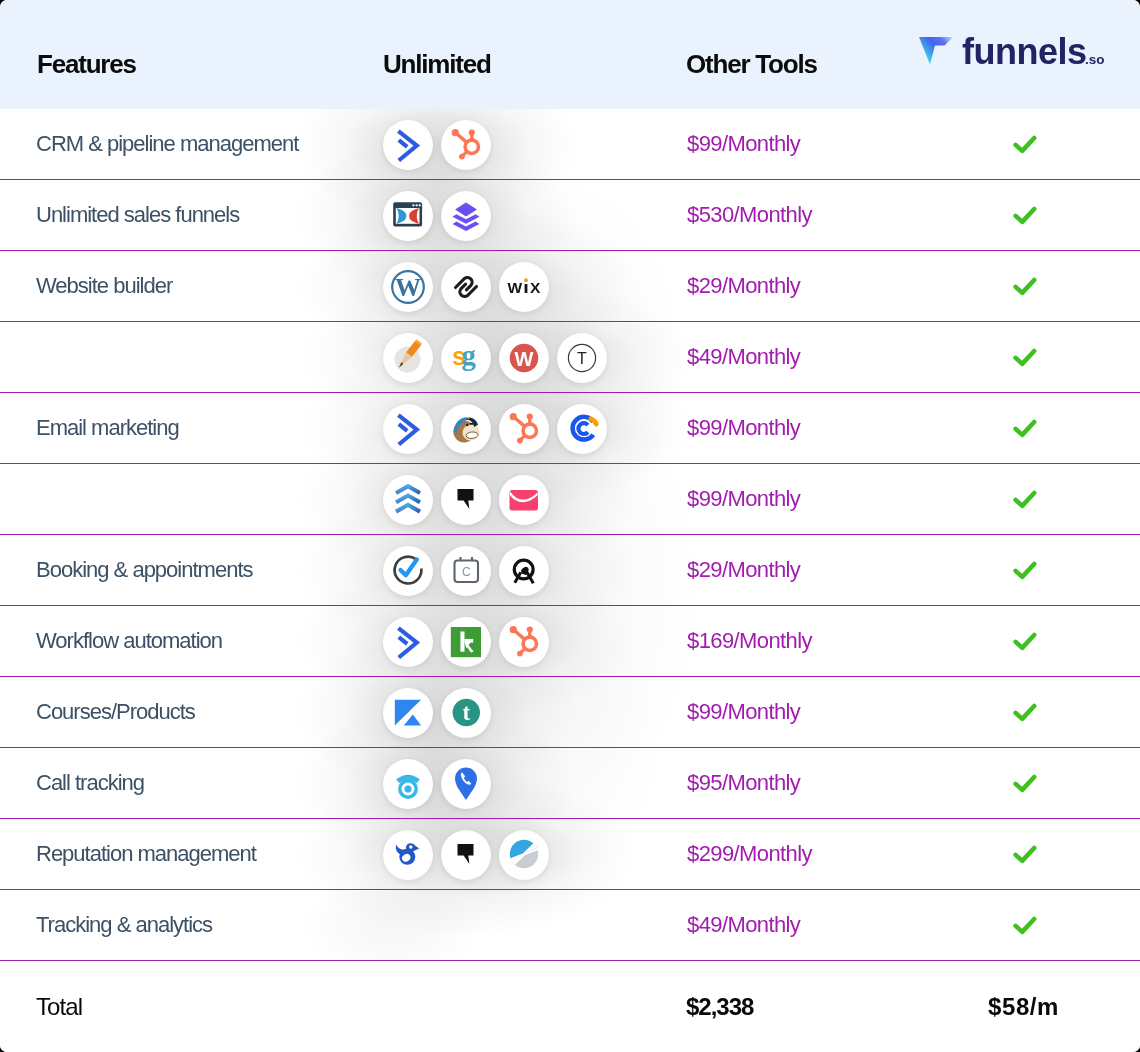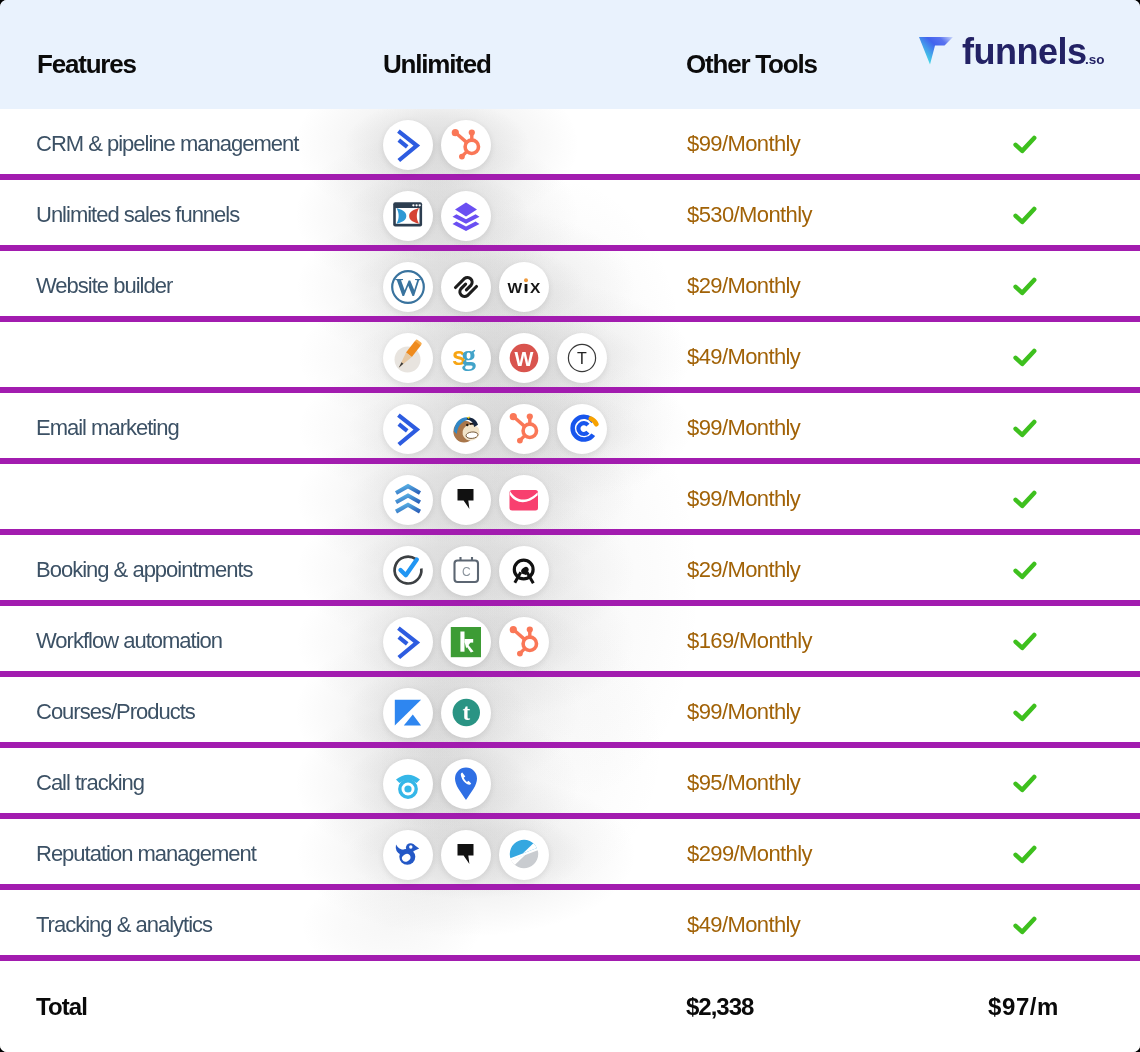--- a/index.html
+++ b/index.html
@@ -2,28 +2,28 @@
 <html><head>
 <meta charset="utf-8">
 <style>
   * { margin:0; padding:0; box-sizing:border-box; }
   html,body { background:#000; }
   body { font-family:"Liberation Sans", sans-serif; }
   .page { position:relative; width:1140px; height:1052px; background:#fff; border-radius:7px; overflow:hidden; }
   .header { position:absolute; left:0; top:0; width:1140px; height:109px; background:#e9f2fd; }
   .h-label { position:absolute; top:0; height:124px; display:flex; align-items:center; font-size:26px; font-weight:bold; letter-spacing:-1.2px; color:#0b0b0b; padding-top:5px; }
   .rows { position:absolute; left:0; top:109px; width:1140px; }
-  .row { position:relative; width:1140px; height:71px; border-bottom:6px solid #a21caf;padding-left:43px; }
+  .row { position:relative; width:1140px; height:71px; border-bottom:1px solid #a21caf;padding-left:43px; }
   .feat { position:absolute; left:36px; top:0; height:70px; display:flex; align-items:center; font-size:22px; letter-spacing:-1px; color:#3c5165; }
-  .price { position:absolute; left:687px; top:0; height:70px; display:flex; align-items:center; font-size:22px; letter-spacing:-0.6px; color:#a16207; }
+  .price { position:absolute; left:687px; top:0; height:70px; display:flex; align-items:center; font-size:22px; letter-spacing:-0.6px; color:#a21caf; }
   .cloud { position:absolute; left:0; top:0; width:1140px; height:852px; }
   .ic { position:absolute; top:10.5px; width:50px; height:50px; border-radius:50%; background:#fff; box-shadow:0 2px 6px rgba(0,0,0,0.09); display:flex; align-items:center; justify-content:center; }
   .check { position:absolute; left:1008px; top:0; height:70px; width:33px; display:flex; align-items:center; justify-content:center; }
   .total { position:absolute; left:0; top:961px; width:1140px; height:91px; background:#fff; color:#0a0a0a; }
-  .total .t1 { position:absolute; left:36px; top:32px; font-size:24px; font-weight:bold; letter-spacing:-0.9px; }
+  .total .t1 { position:absolute; left:36px; top:32px; font-size:24px; font-weight:normal; letter-spacing:-0.9px; }
   .total .t2 { position:absolute; left:686px; top:32px; font-size:24px; font-weight:bold; letter-spacing:-1px; }
   .total .t3 { position:absolute; left:988px; top:32px; font-size:24px; font-weight:bold; letter-spacing:0.6px; }
   .logo { position:absolute; left:919px; top:36px; height:34px; }
 </style>
 </head>
 <body>
 <div class="page">
   <div class="header">
     <div class="h-label" style="left:37px;">Features</div>
     <div class="h-label" style="left:383px;">Unlimited</div>
@@ -402,15 +402,15 @@
 <div class="check">
           <svg width="24" height="19" viewBox="0 0 24 19">
 <path d="M2.6 9.8 L9.2 15.9 L21.2 3" fill="none" stroke="#3ec01e" stroke-width="4.5" stroke-linecap="round" stroke-linejoin="round"></path>
 </svg>
         </div>
 </div>
 </div>
   <div class="total">
     <div class="t1">Total</div>
     <div class="t2">$2,338</div>
-    <div class="t3">$97/m</div>
+    <div class="t3">$58/m</div>
   </div>
 </div>
 
 </body></html>

